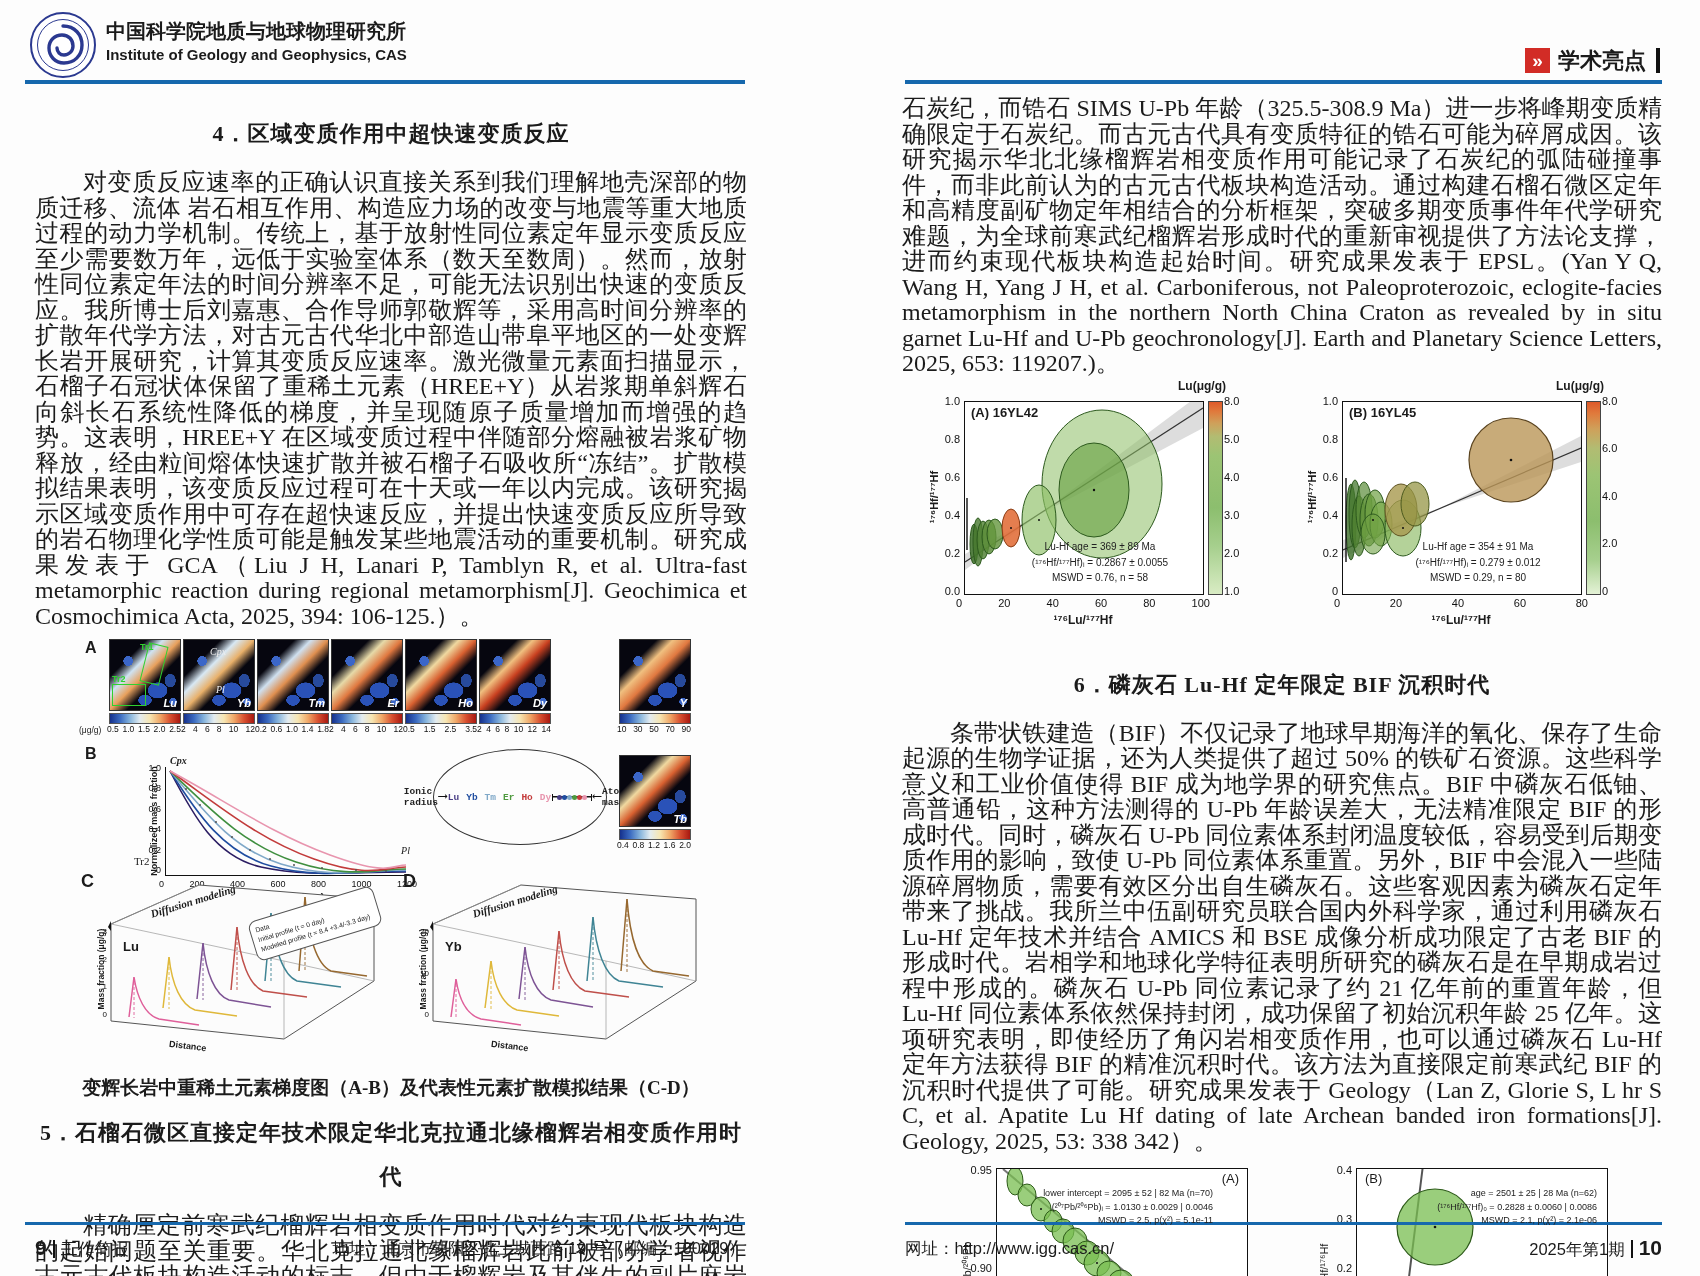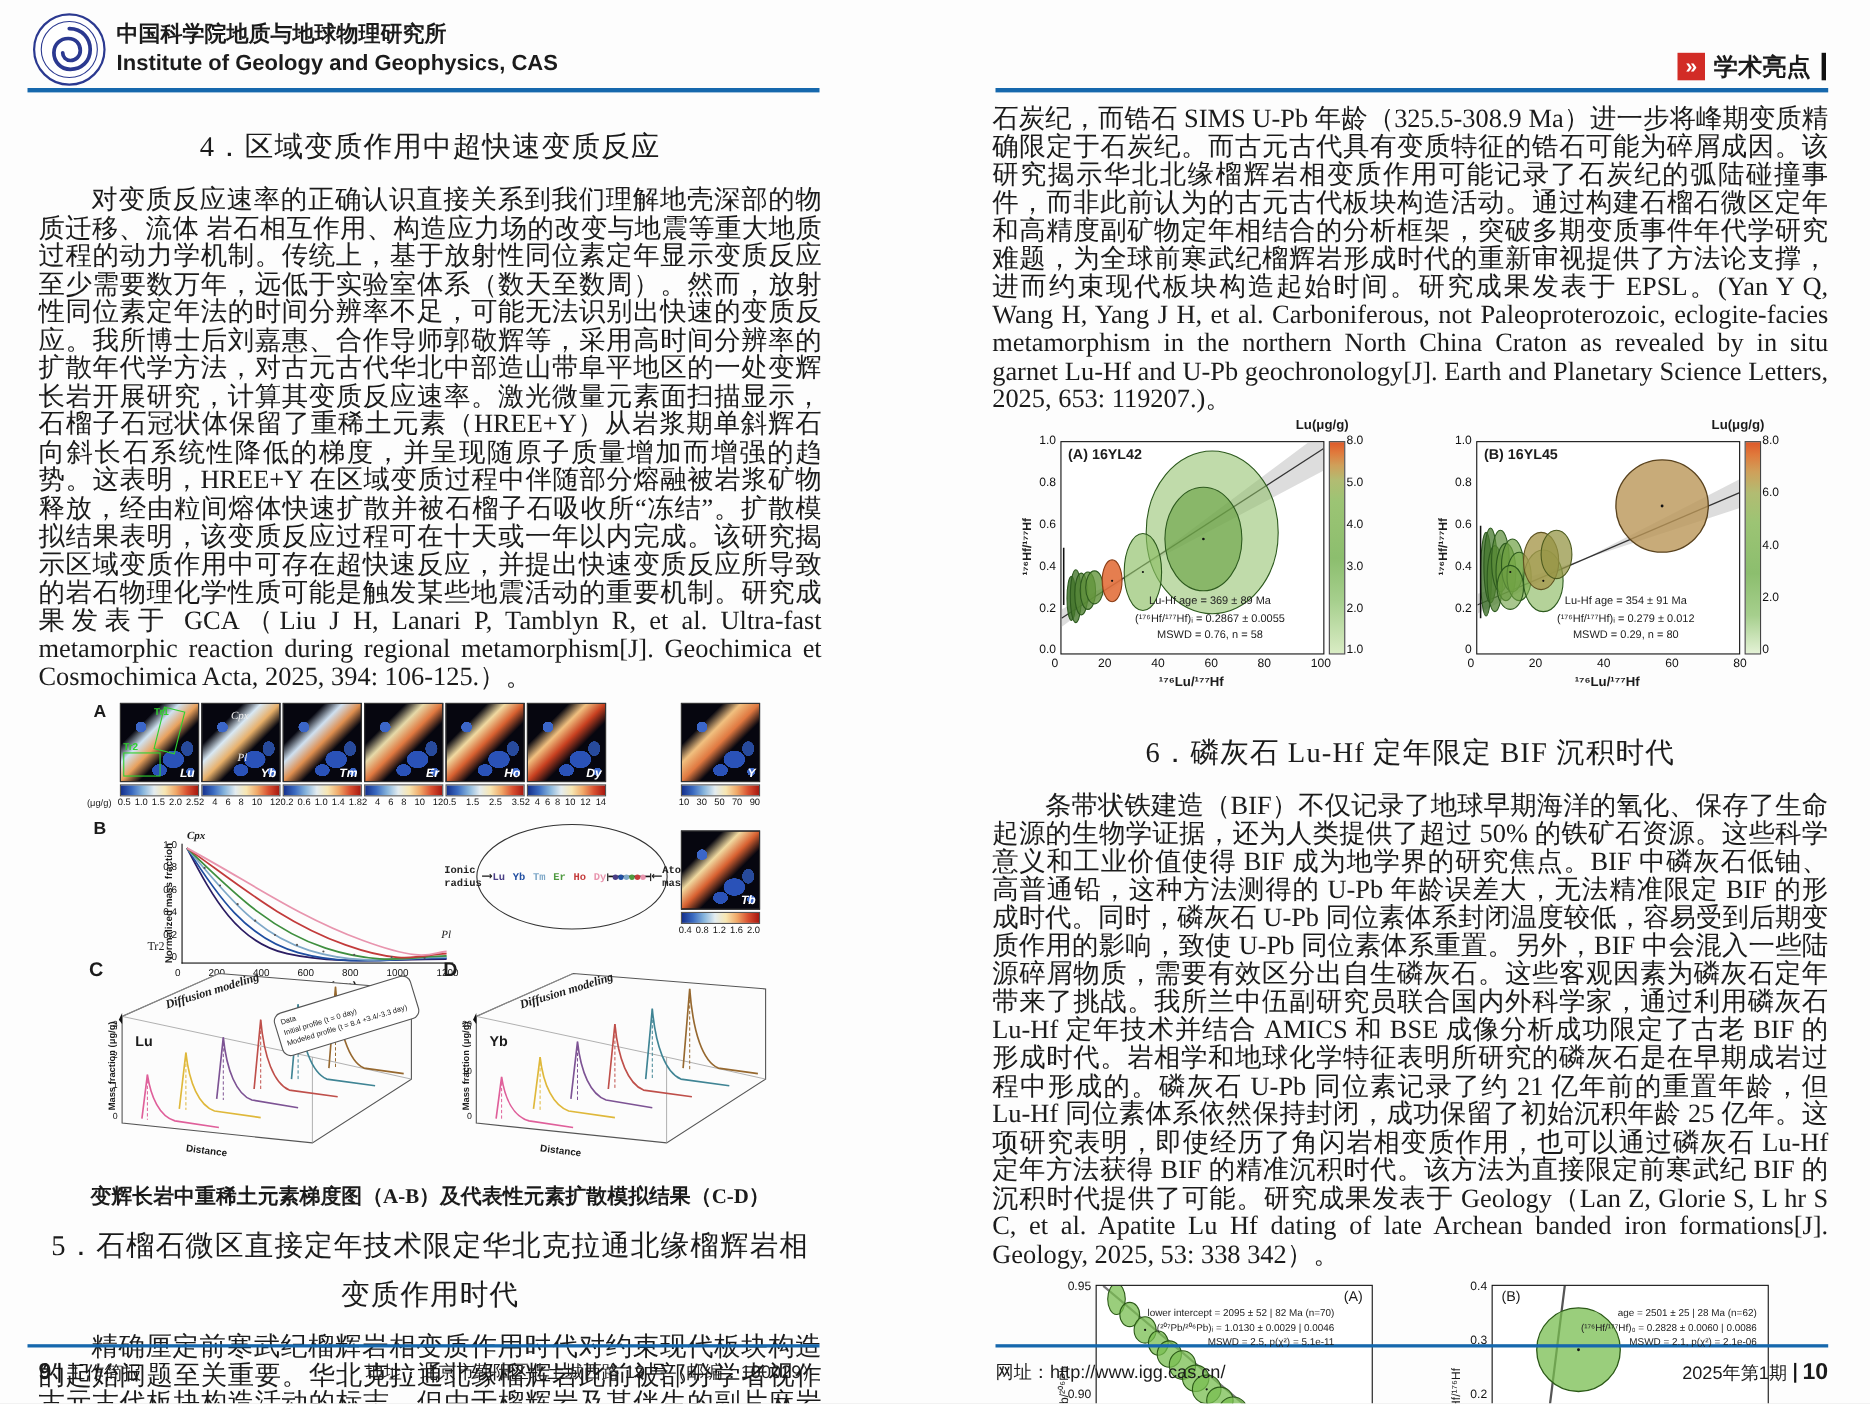--- a/index.html
+++ b/index.html
@@ -5,34 +5,34 @@
   html,body{margin:0;padding:0;background:#e9e9e9;}
   .sheet{position:relative;width:1700px;height:1276px;background:#fdfdfd;overflow:hidden;
          font-family:"Liberation Serif","DejaVu Serif",serif;color:#1b1b1b;}
   
   .logo{position:absolute;left:30px;top:12px;width:66px;height:66px;}
   .logo-ring{position:absolute;inset:0;border:2px solid #2b3990;border-radius:50%;background:#fff;}
   .logo-ring2{position:absolute;inset:7px;border:1.5px solid #2b3990;border-radius:50%;}
   .logo svg{position:absolute;inset:0;}
   .org{position:absolute;left:106px;top:18px;line-height:1.35;}
   .org-cn{font-size:20px;font-weight:700;font-family:"Liberation Sans","DejaVu Sans",sans-serif;}
-  .org-en{font-size:20px;font-weight:700;font-family:"Liberation Sans","DejaVu Sans",sans-serif;}
+  .org-en{font-size:15px;font-weight:700;font-family:"Liberation Sans","DejaVu Sans",sans-serif;}
   .rule{position:absolute;height:4px;background:#1668ad;}
   .rule-l{left:25px;top:80px;width:720px;}
   .rule-r{left:905px;top:80px;width:757px;}
   .badge{position:absolute;right:40px;top:48px;display:flex;align-items:center;gap:8px;}
   .badge-box{width:25px;height:25px;background:#d22c26;color:#fff;display:flex;align-items:center;justify-content:center;
              font-size:19px;font-weight:700;font-family:"Liberation Sans",sans-serif;}
   .badge-label{font-size:22px;font-weight:700;font-family:"Liberation Sans","DejaVu Sans",sans-serif;
                border-right:4px solid #111;padding-right:10px;line-height:25px;}
   
   .col{position:absolute;top:96px;}
   .col-left{left:35px;width:712px;}
   .col-right{left:902px;width:760px;}
-  h2.sec{font-size:26px;font-weight:400;text-align:center;margin:16px 0 14px 0;line-height:44px;letter-spacing:1px;}
+  h2.sec{font-size:22px;font-weight:700;text-align:center;margin:16px 0 14px 0;line-height:44px;letter-spacing:1px;}
   p.body{font-size:24px;line-height:25.5px;text-align:justify;margin:0 0 4px 0;}
   p.ind{text-indent:2em;}
   .figcap{font-size:19px;font-weight:700;text-align:center;margin:6px 0 4px 0;}
   
   .hticks{display:flex;justify-content:space-between;font-family:"Liberation Sans",sans-serif;font-size:11px;color:#111;}
   .vticks{display:flex;flex-direction:column;justify-content:space-between;align-items:flex-end;
           font-family:"Liberation Sans",sans-serif;font-size:11px;color:#111;}
   
   .fig1{position:relative;width:640px;height:432px;margin:8px auto 0 auto;}
   .rowlab{position:absolute;font-family:"Liberation Sans",sans-serif;font-weight:700;font-size:16px;}

